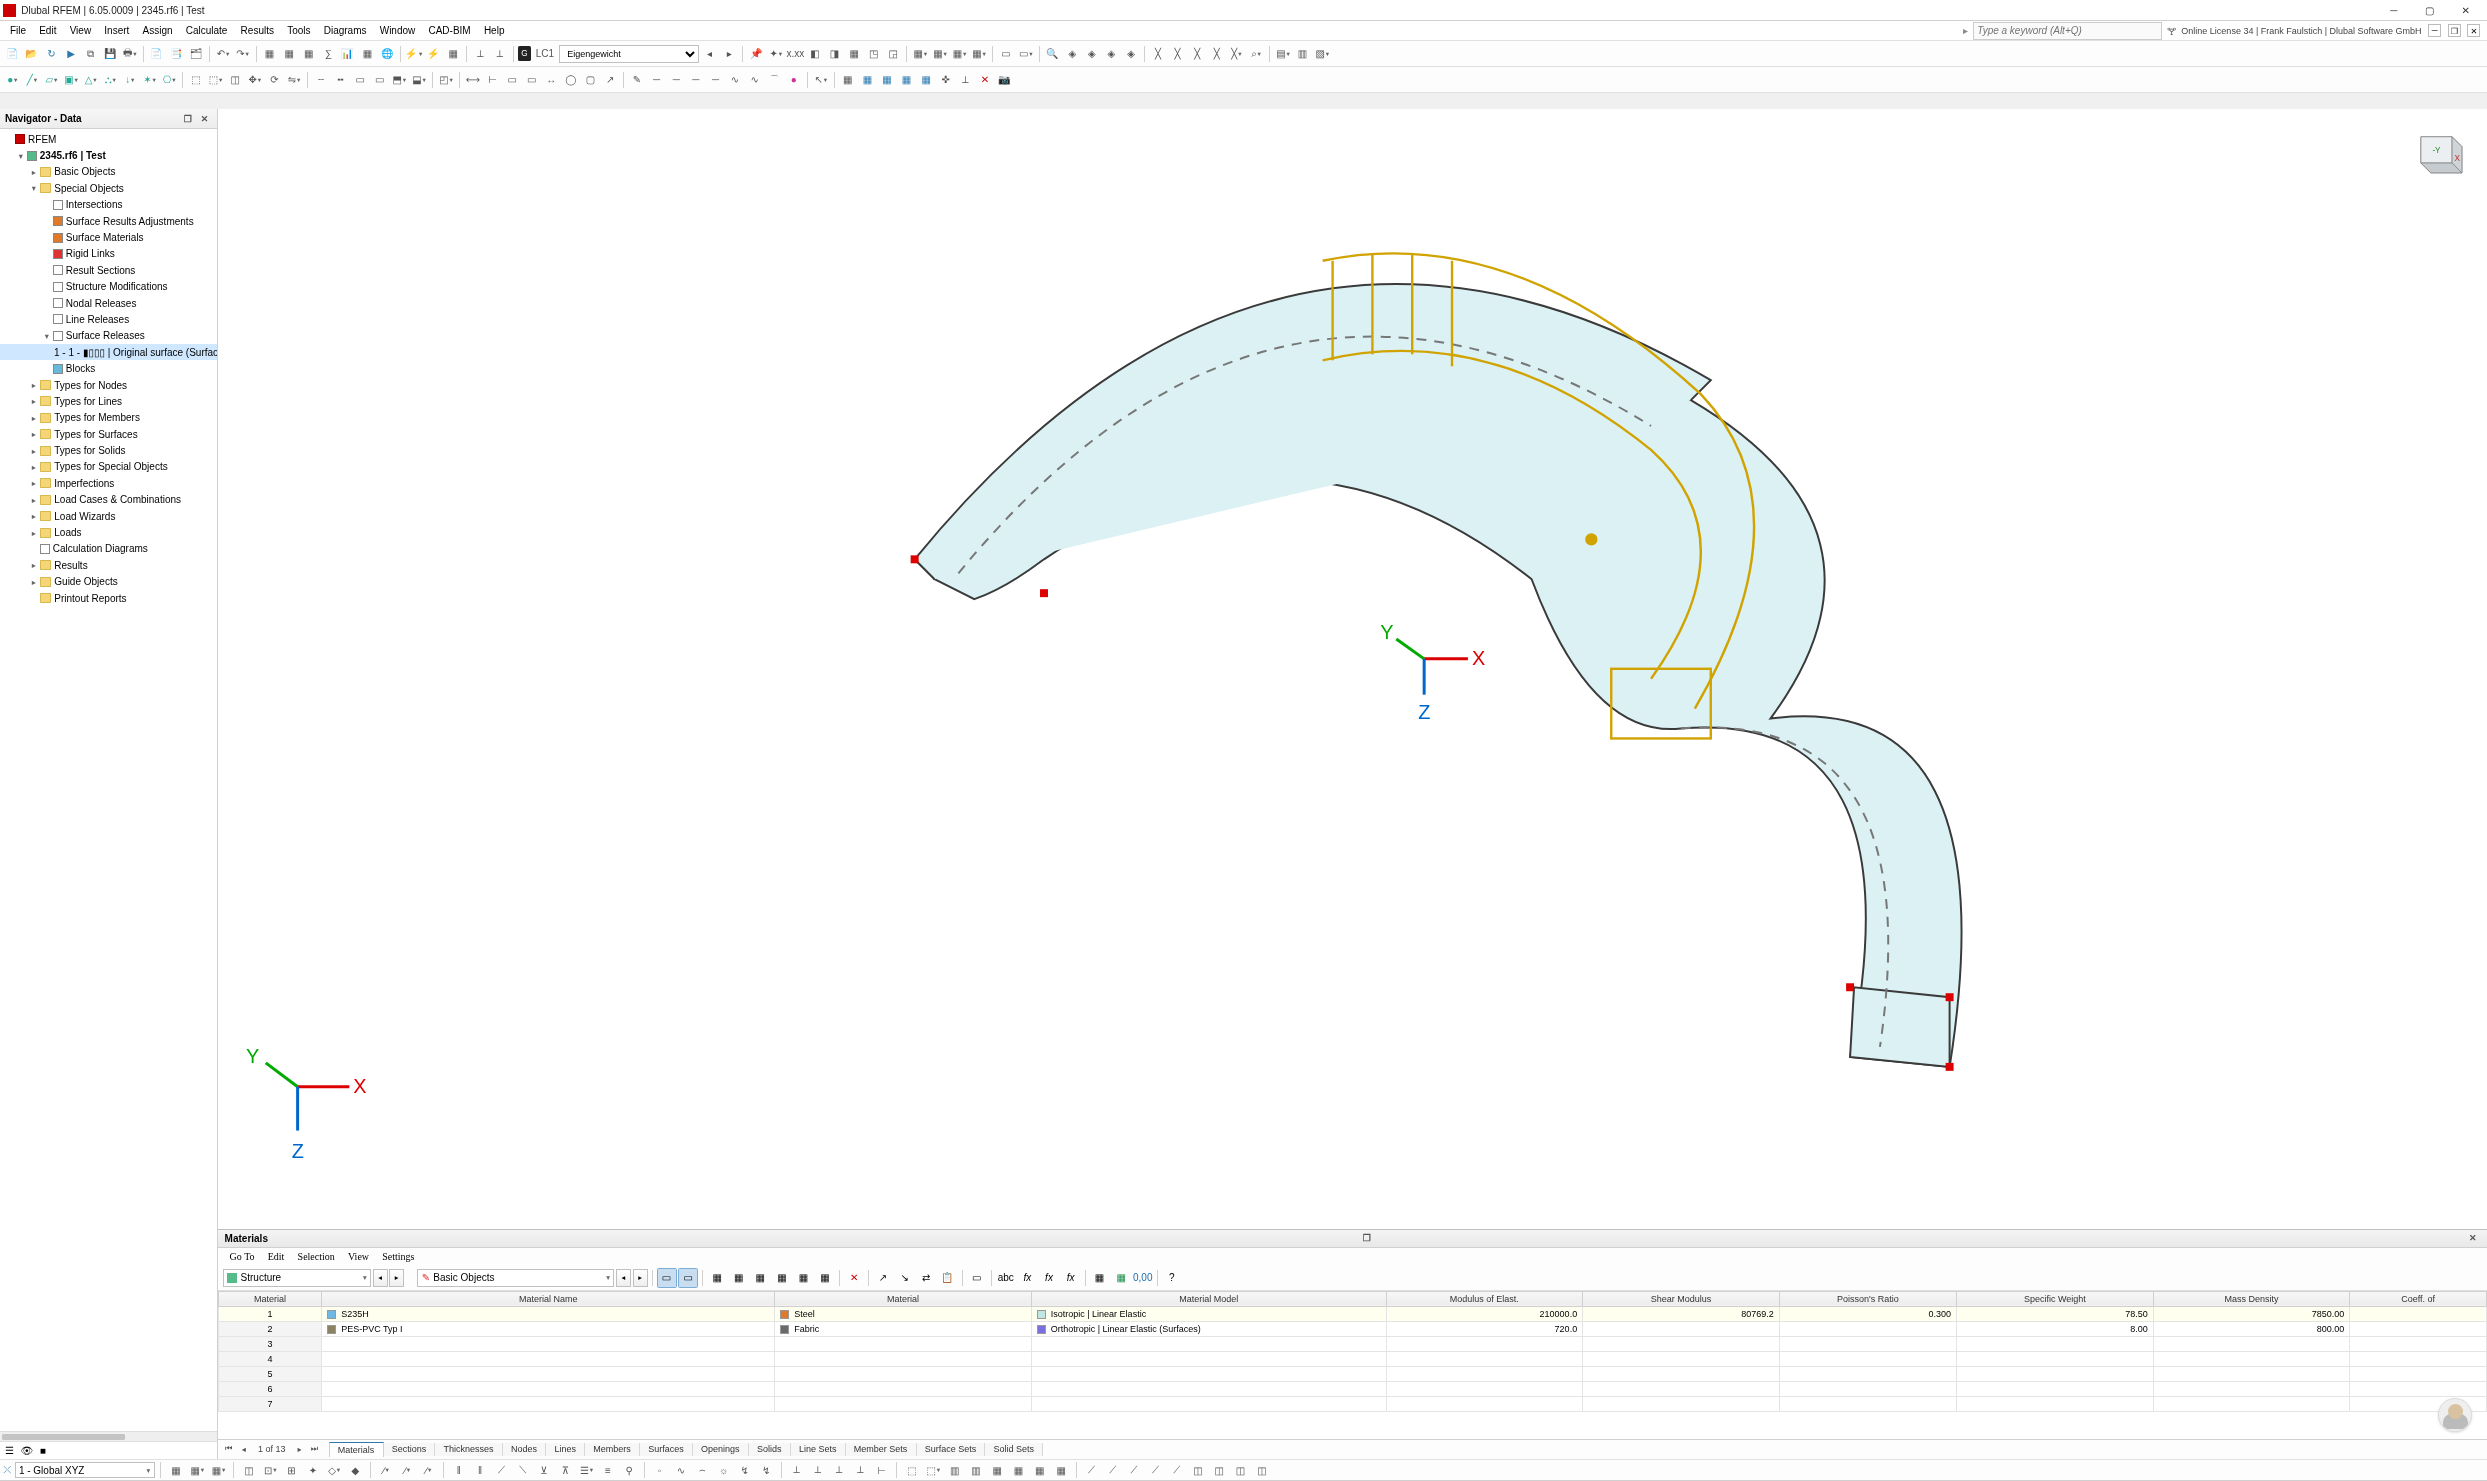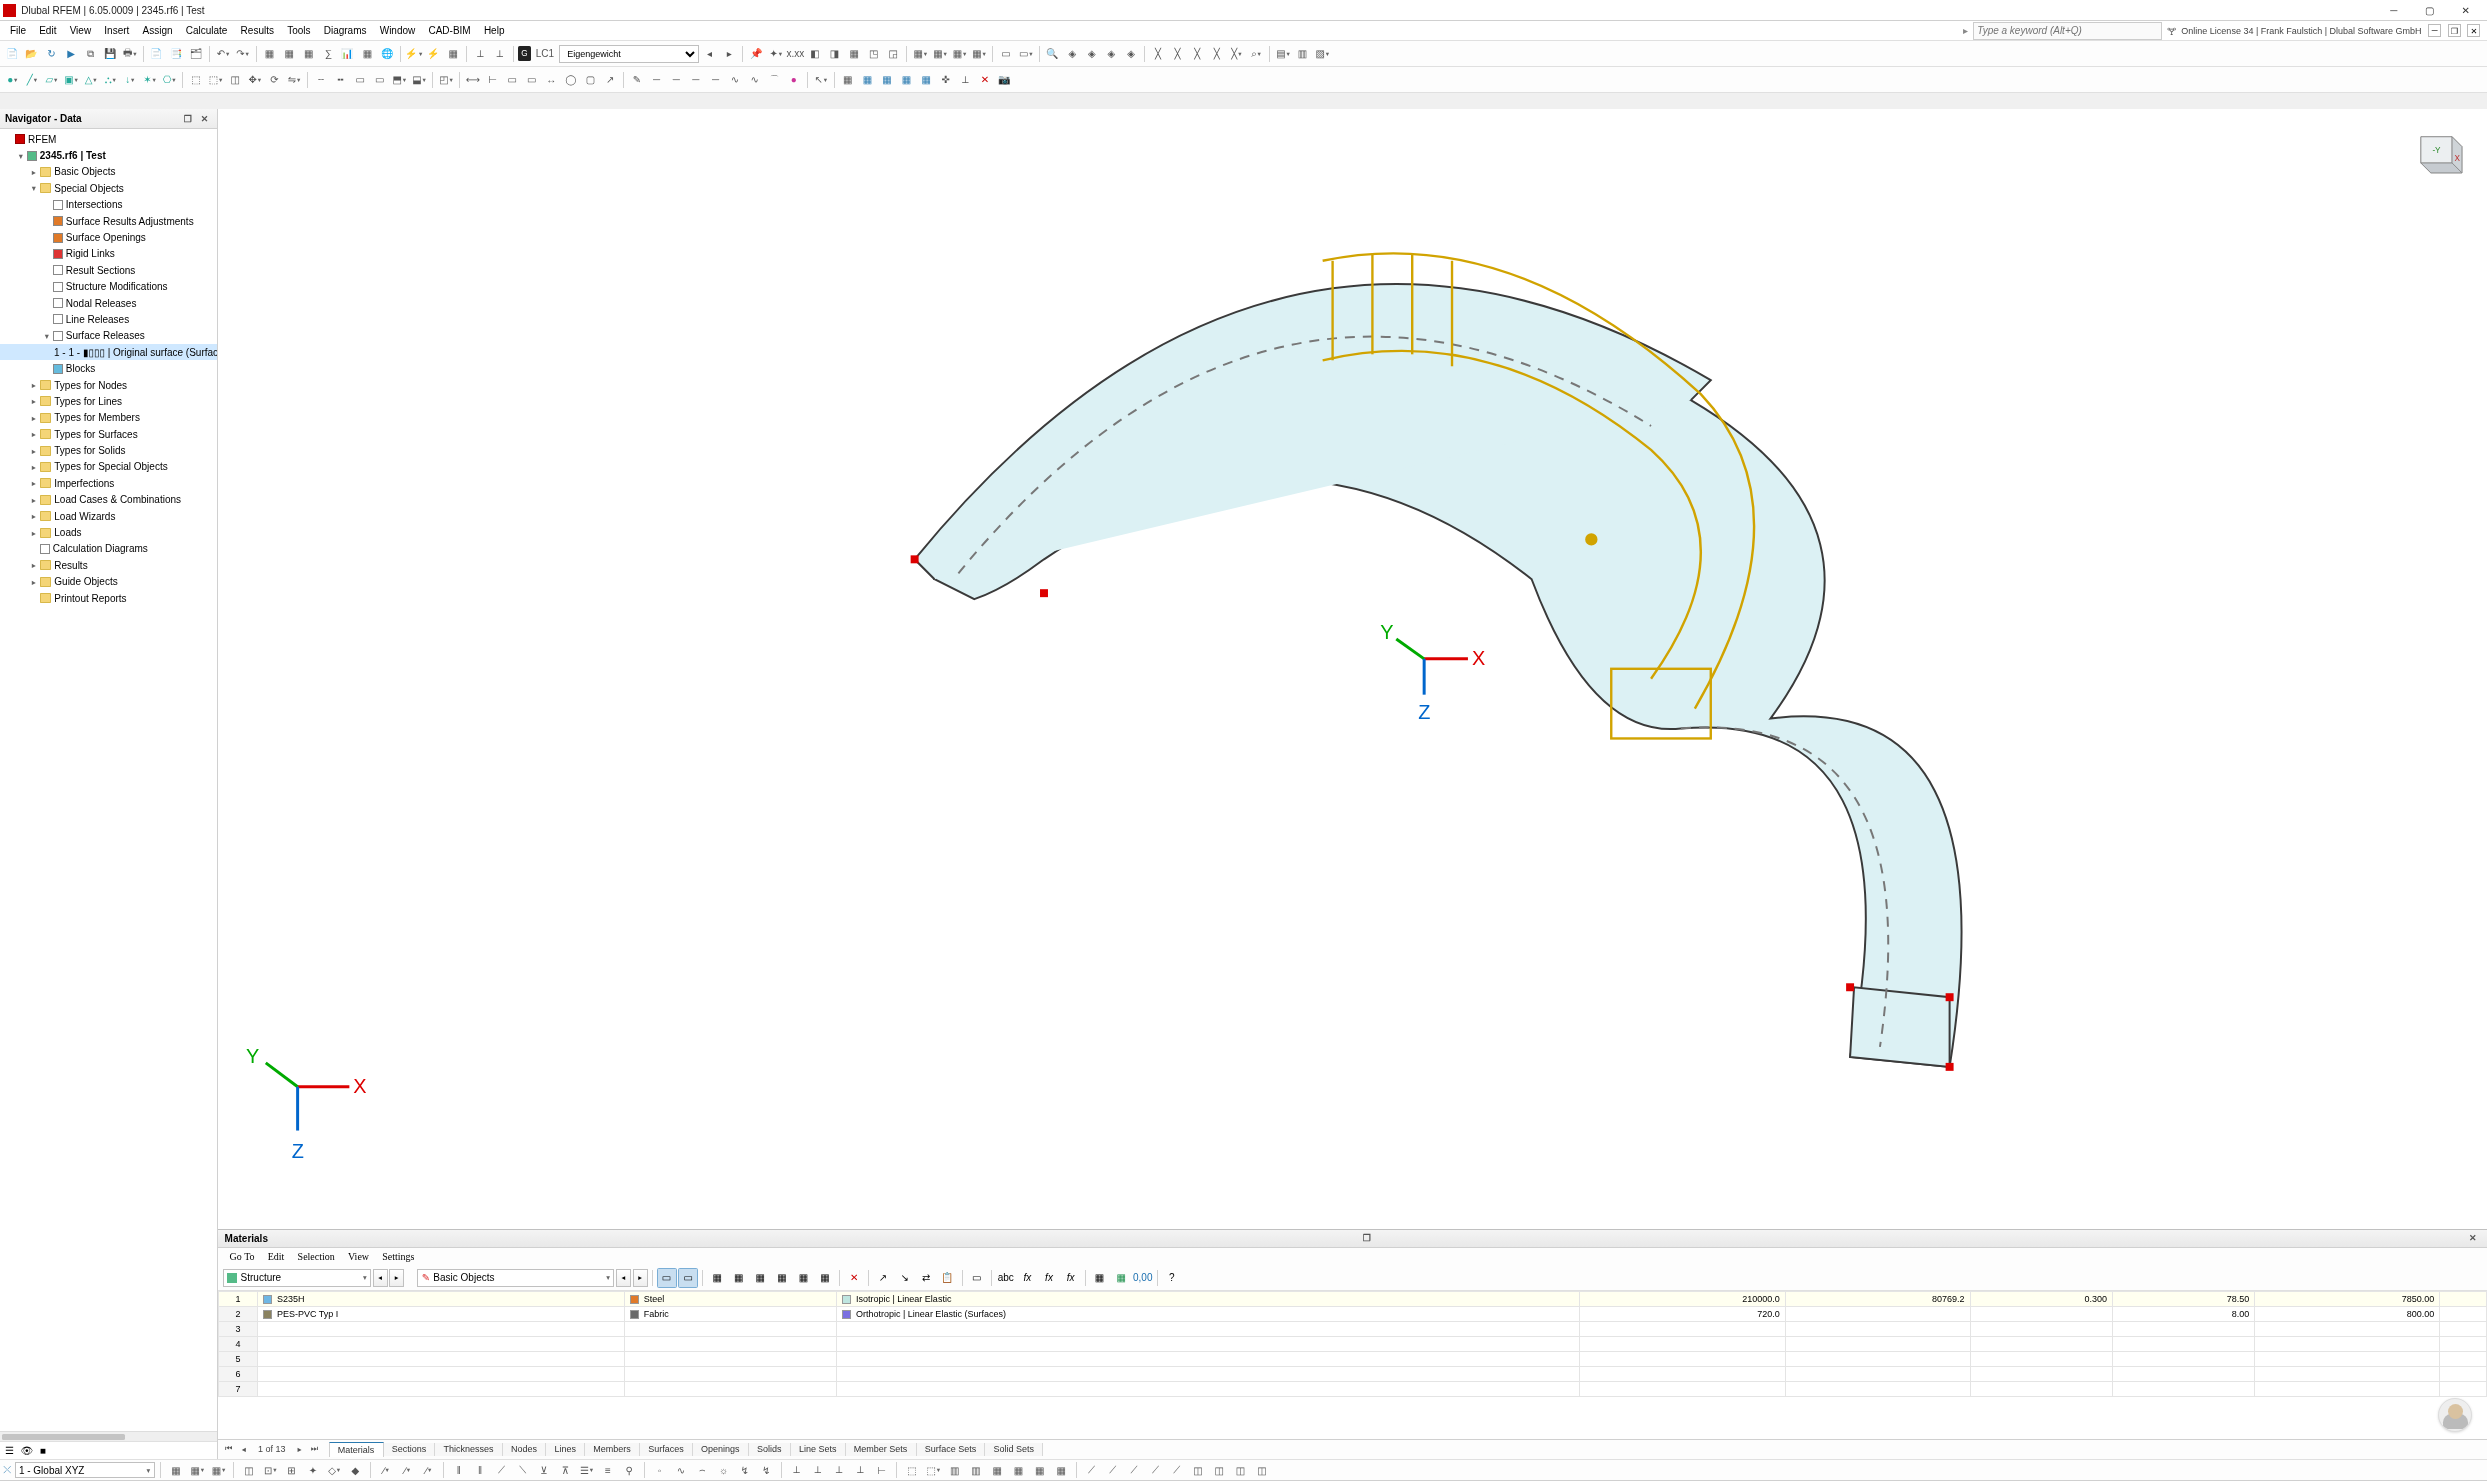--- a/index.html
+++ b/index.html
@@ -347,21 +347,21 @@
           <span>Intersections</span>
         </div>
       <div class="tree-row indent3">
           <span class="tw"></span>
           <span class="leaf-icon" style="background:#e07a28"></span>
           <span>Surface Results Adjustments</span>
         </div>
       <div class="tree-row indent3">
           <span class="tw"></span>
           <span class="leaf-icon" style="background:#e07a28"></span>
-          <span>Surface Openings</span>
+          <span>Surface Materials</span>
         </div>
       <div class="tree-row indent3">
           <span class="tw"></span>
           <span class="leaf-icon" style="background:#d33"></span>
           <span>Rigid Links</span>
         </div>
       <div class="tree-row indent3">
           <span class="tw"></span>
           <span class="leaf-icon"></span>
           <span>Result Sections</span>
@@ -604,20 +604,32 @@
         <span class="tbtn" style="color:#1a8f4a">▦</span>
         <span class="tbtn">
             <sub style="color:#1a6fb0">0,00</sub>
           </span>
         <span class="tb-sep"></span>
         <span class="tbtn">?</span>
       </div>
       <div class="mat-table-wrap">
         <table class="mat">
           <thead>
+            <tr>
+              <th>Material</th>
+              <th style="width:189px">Material Name</th>
+              <th style="width:107px">Material</th>
+              <th style="width:148px">Material Model</th>
+              <th style="width:82px">Modulus of Elast.</th>
+              <th style="width:82px">Shear Modulus</th>
+              <th style="width:74px">Poisson's Ratio</th>
+              <th style="width:82px">Specific Weight</th>
+              <th style="width:82px">Mass Density</th>
+              <th style="width:57px">Coeff. of</th>
+            </tr>
           </thead>
           <tbody id="mat-tbody">
               <tr class="sel">
                 <td class="rownum">1</td>
                 <td><span class="swatch" style="background:#6fb7e4"></span>S235H</td>
                 <td><span class="swatch" style="background:#e07a28"></span>Steel</td>
                 <td><span class="swatch" style="background:#bfe6e0"></span>Isotropic | Linear Elastic</td>
                 <td class="num">210000.0</td>
                 <td class="num">80769.2</td>
                 <td class="num">0.300</td>

